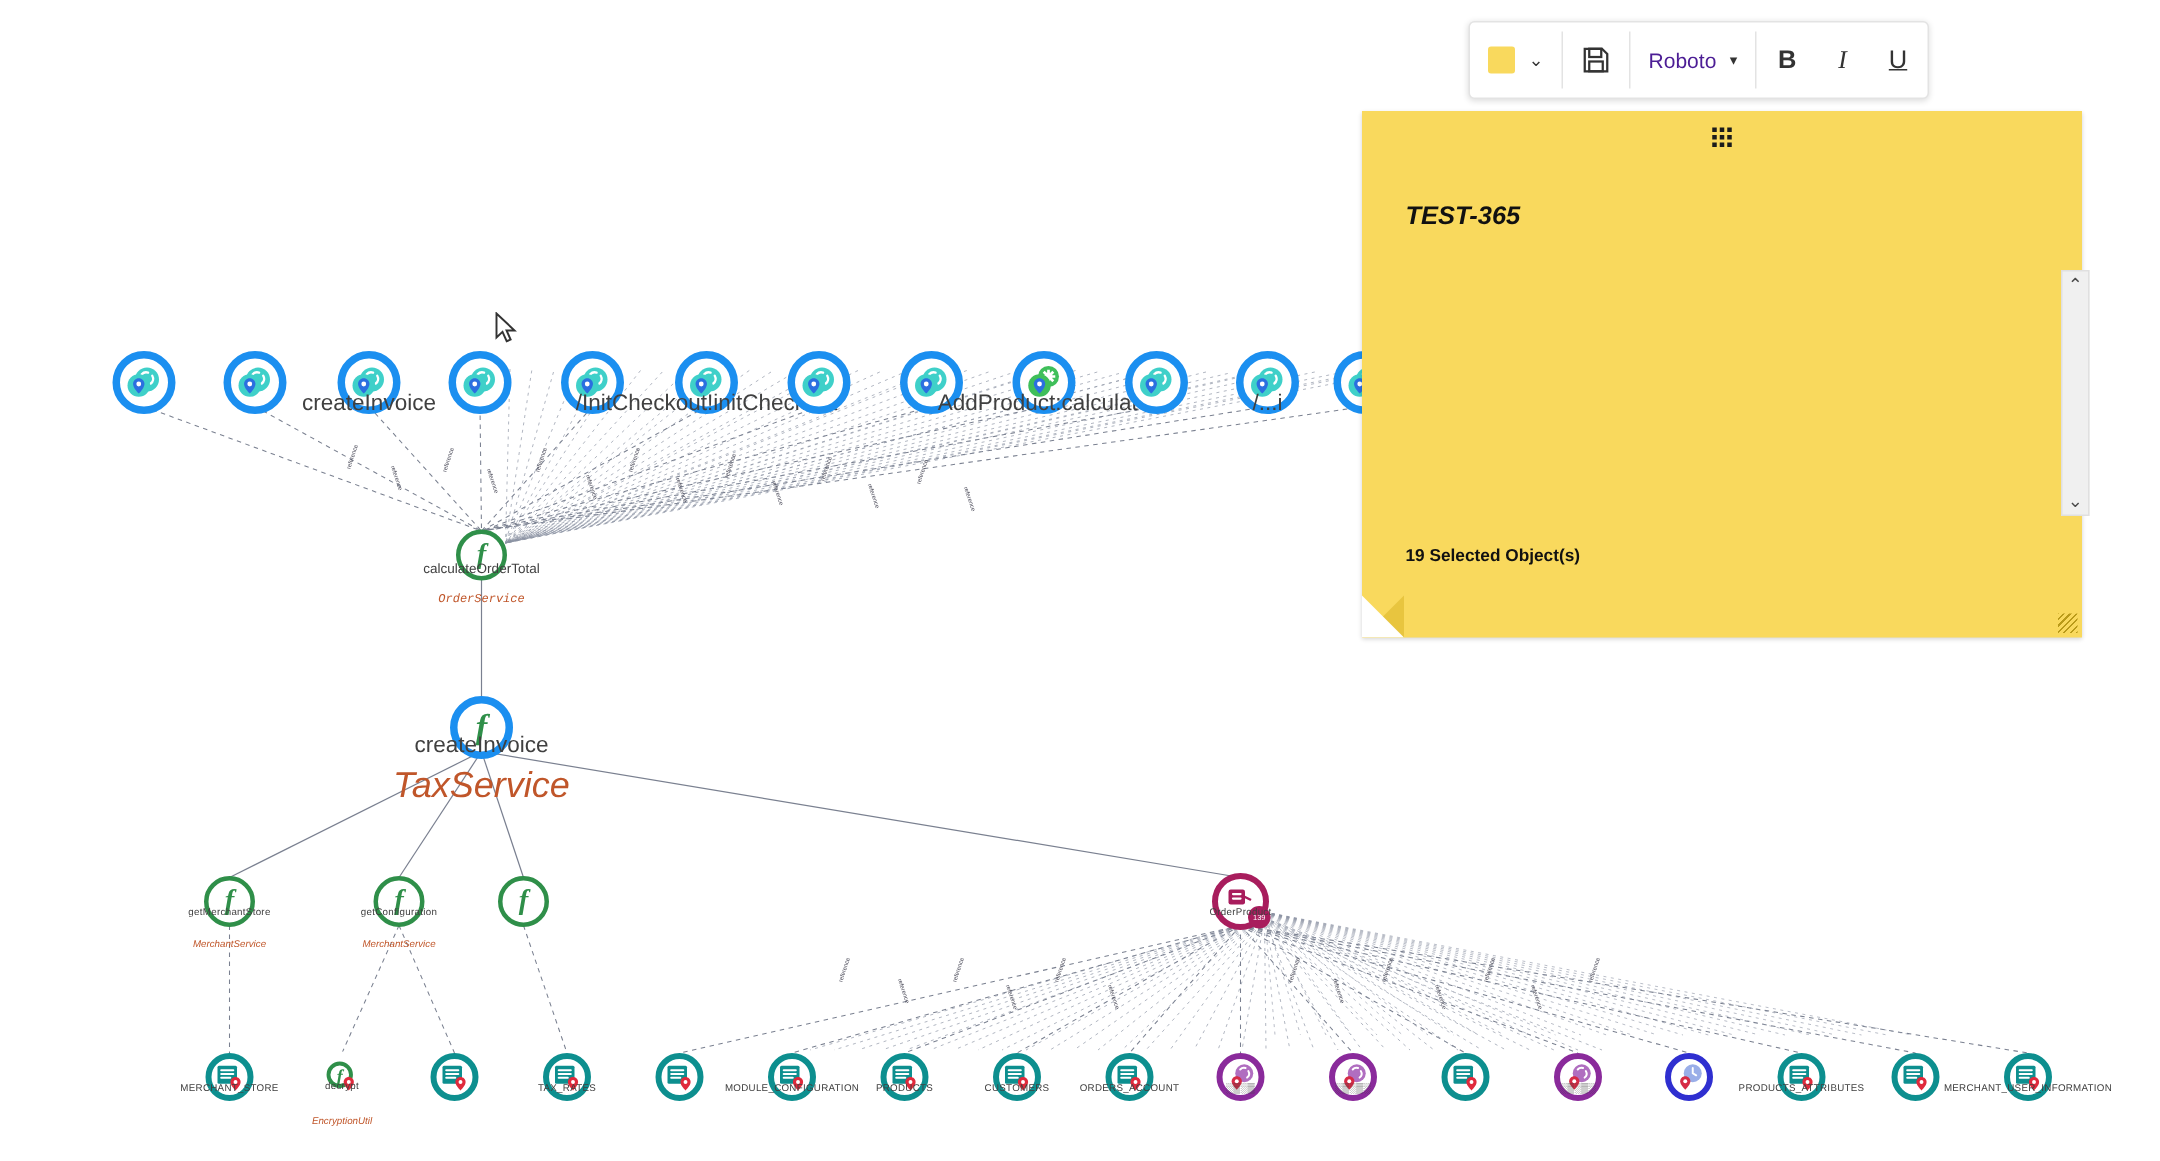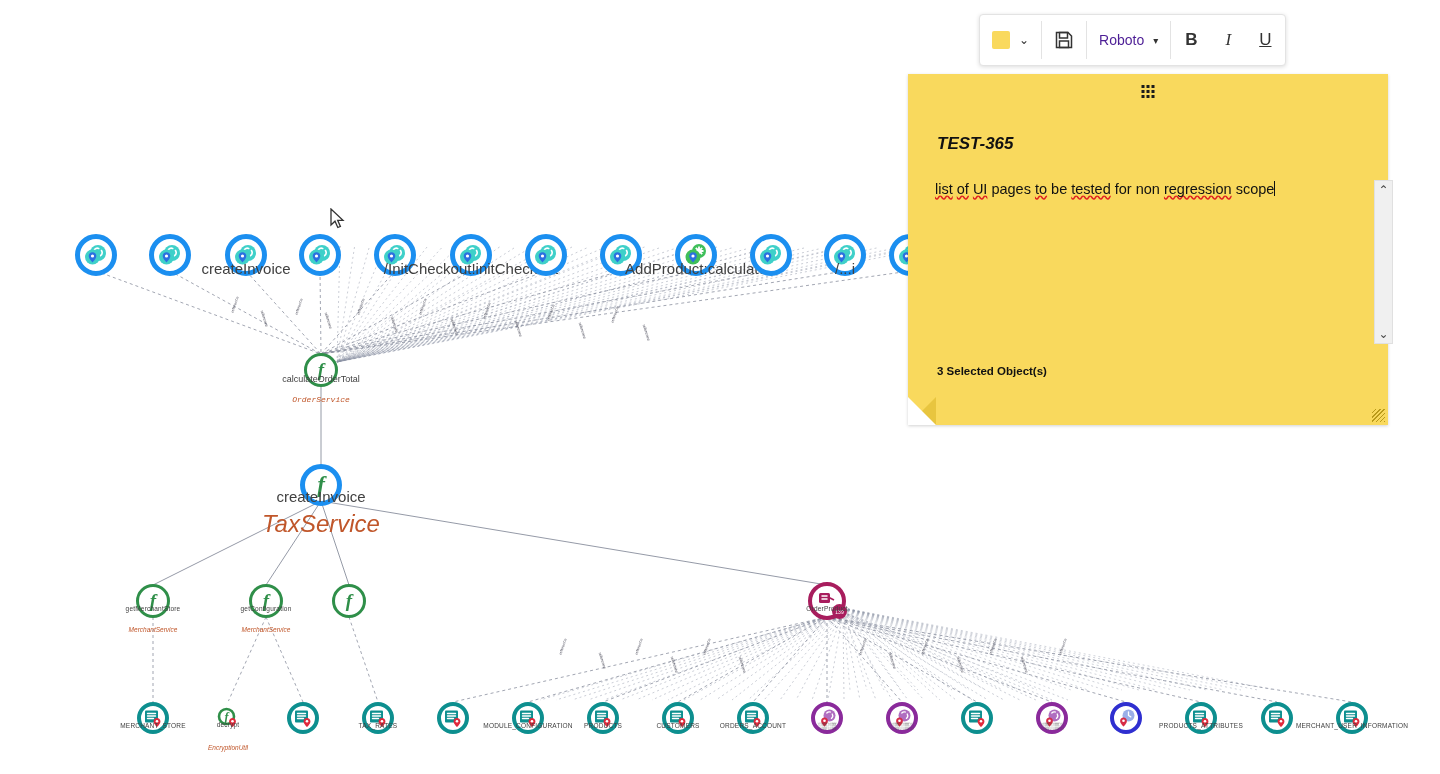--- a/index.html
+++ b/index.html
@@ -698,28 +698,27 @@
         <i></i>
         <i></i>
         <i></i>
         <i></i>
         <i></i>
     </div>
 
     <div id="note-title">TEST-365</div>
 
     <div id="note-body-wrap">
-      <div id="note-body"><span class="sp">list</span><span> </span><span class="sp">of</span><span> </span><span class="sp">UI</span><span> pages </span><span class="sp">to</span><span> be </span><span class="sp">tested</span><span> for non </span><span class="sp">regression</span><span> scope</span><span id="note-caret"></span></div>
       <div id="note-scrollbar">
         <span class="sb-arrow">⌃</span>
         <span class="sb-arrow">⌄</span>
       </div>
     </div>
 
-    <div id="note-status">3 Selected Object(s)</div>
+    <div id="note-status">19 Selected Object(s)</div>
 
     <div id="note-fold-shadow"></div>
     <div id="note-fold"></div>
     <div id="note-resize"></div>
   </div>
 
   <div id="note-toolbar">
 
     <div class="tb-group">
       <button class="tb-btn">

